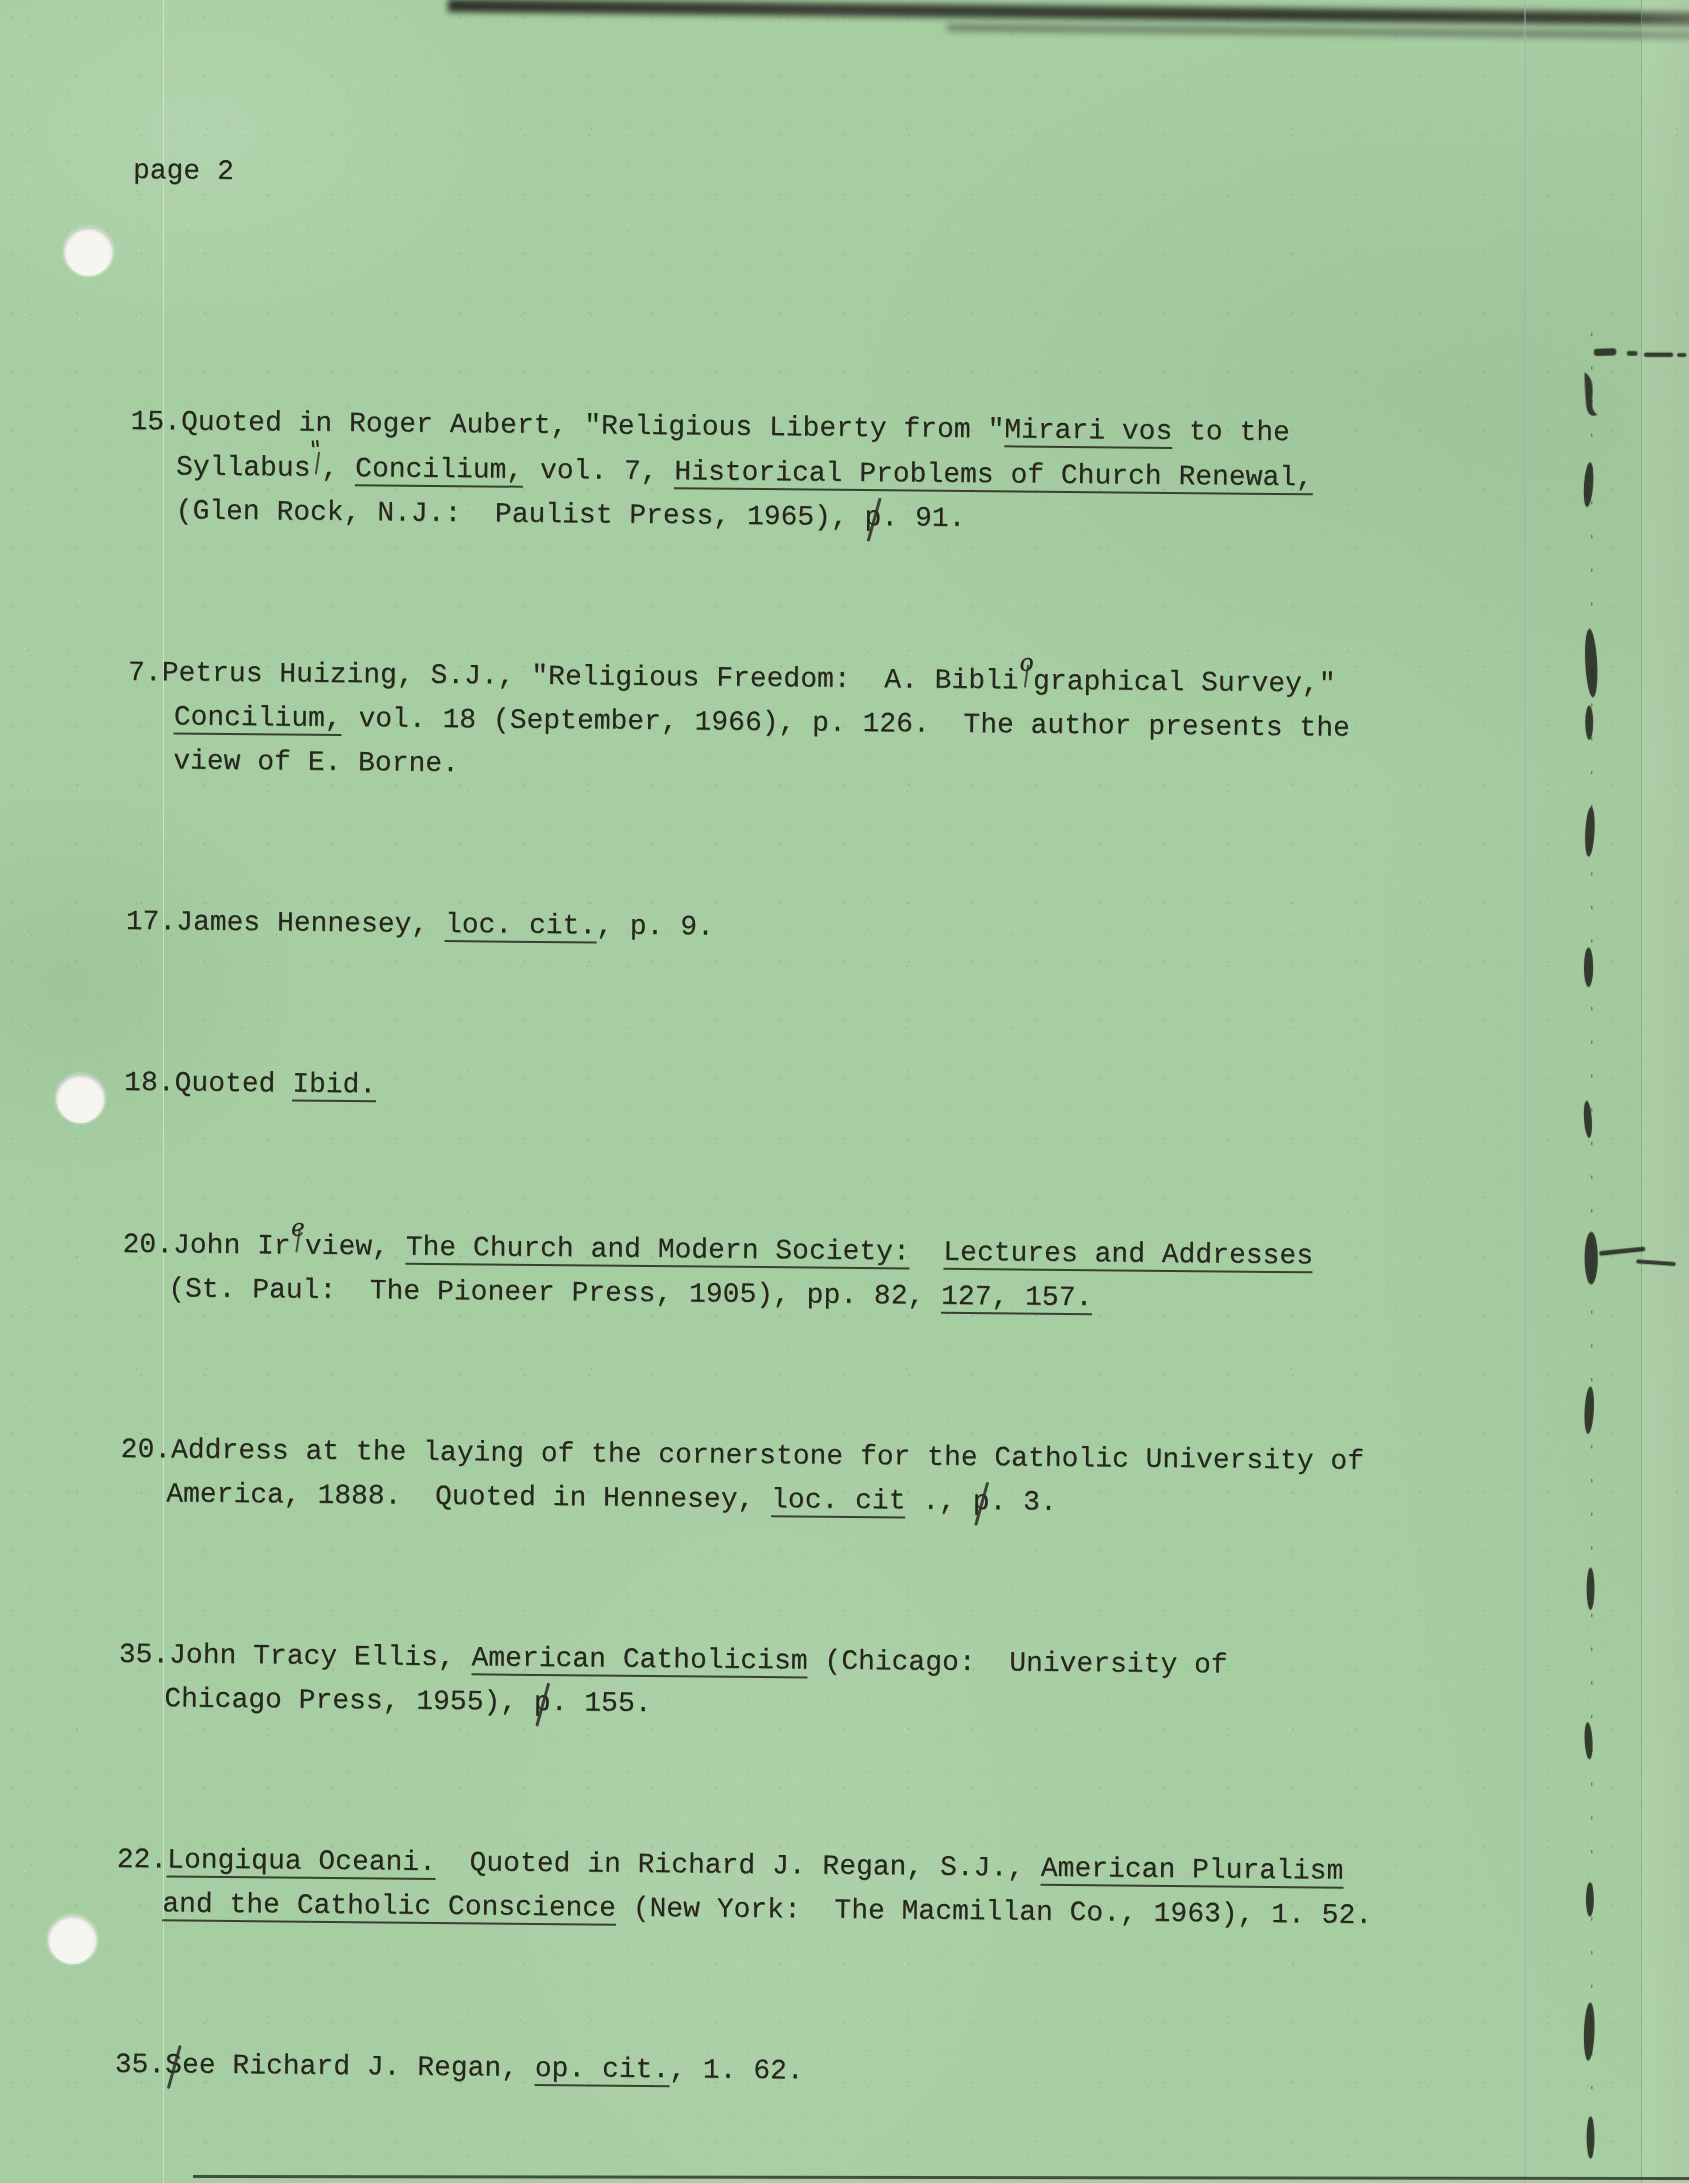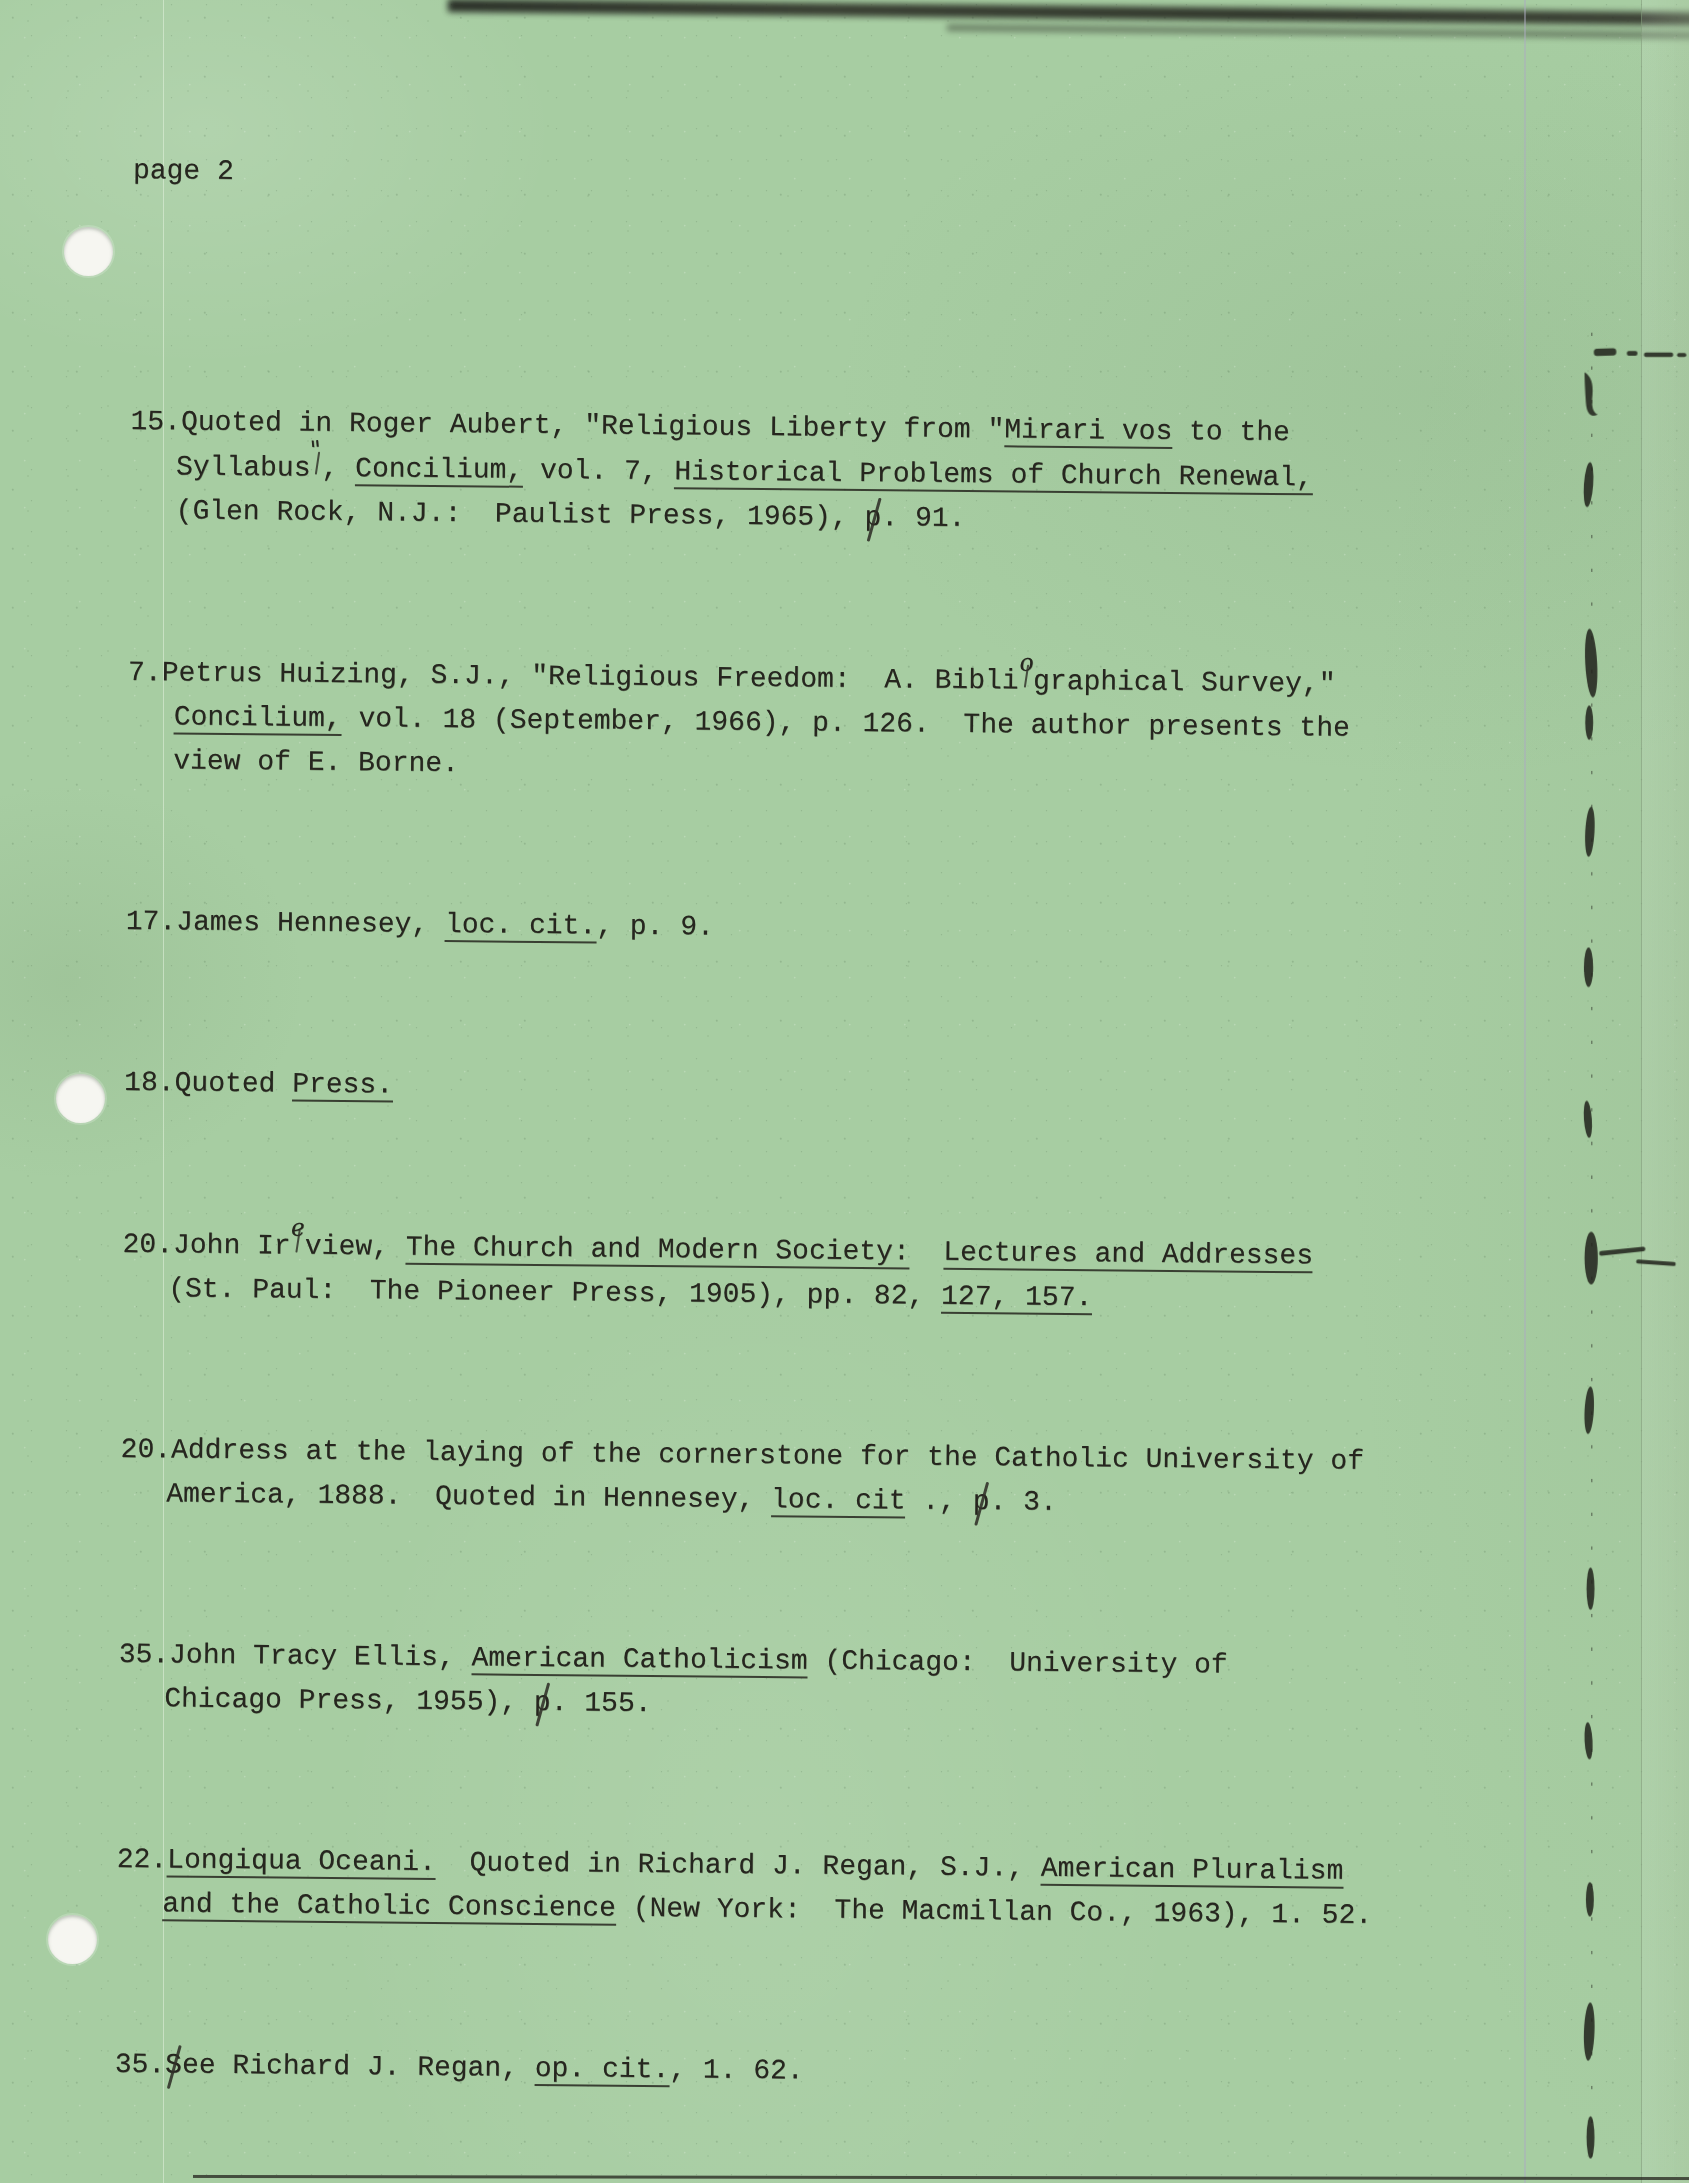--- a/index.html
+++ b/index.html
@@ -137,21 +137,21 @@
   <div class="hole hole-1"></div>
   <div class="hole hole-2"></div>
   <div class="hole hole-3"></div>
 
   <div class="content">
     <p class="page-label">page 2</p>
     <div class="fn-list">
       <div class="fn"><span class="num">15.</span><span><span>Quoted in Roger Aubert, "Religious Liberty from "</span><span class="u">Mirari vos</span><span> to the</span><br><span>Syllabus</span><span class="hw">"</span><span>, </span><span class="u">Concilium,</span><span> vol. 7, </span><span class="u">Historical Problems of Church Renewal,</span><br><span>(Glen Rock, N.J.:  Paulist Press, 1965), </span><span class="pen">p</span><span>. 91.</span></span></div>
       <div class="fn"><span class="num">7.</span><span><span>Petrus Huizing, S.J., "Religious Freedom:  A. Bibli</span><span class="hw">o</span><span>graphical Survey,"</span><br><span class="u">Concilium,</span><span> vol. 18 (September, 1966), p. 126.  The author presents the</span><br><span>view of E. Borne.</span></span></div>
       <div class="fn"><span class="num">17.</span><span><span>James Hennesey, </span><span class="u">loc. cit.</span><span>, p. 9.</span></span></div>
-      <div class="fn"><span class="num">18.</span><span><span>Quoted </span><span class="u">Press.</span></span></div>
+      <div class="fn"><span class="num">18.</span><span><span>Quoted </span><span class="u">Ibid.</span></span></div>
       <div class="fn"><span class="num">20.</span><span><span>John Ir</span><span class="hw">e</span><span>view, </span><span class="u">The Church and Modern Society:</span><span>  </span><span class="u">Lectures and Addresses</span><br><span>(St. Paul:  The Pioneer Press, 1905), pp. 82, </span><span class="u">127, 157.</span></span></div>
       <div class="fn"><span class="num">20.</span><span><span>Address at the laying of the cornerstone for the Catholic University of</span><br><span>America, 1888.  Quoted in Hennesey, </span><span class="u">loc. cit</span><span> ., </span><span class="pen">p</span><span>. 3.</span></span></div>
       <div class="fn"><span class="num">35.</span><span><span>John Tracy Ellis, </span><span class="u">American Catholicism</span><span> (Chicago:  University of</span><br><span>Chicago Press, 1955), </span><span class="pen">p</span><span>. 155.</span></span></div>
       <div class="fn"><span class="num">22.</span><span><span class="u">Longiqua Oceani.</span><span>  Quoted in Richard J. Regan, S.J., </span><span class="u">American Pluralism</span><br><span class="u">and the Catholic Conscience</span><span> (New York:  The Macmillan Co., 1963), 1. 52.</span></span></div>
       <div class="fn"><span class="num">35.</span><span><span class="pen">S</span><span>ee Richard J. Regan, </span><span class="u">op. cit.</span><span>, 1. 62.</span></span></div>
       
       
       
       
       

